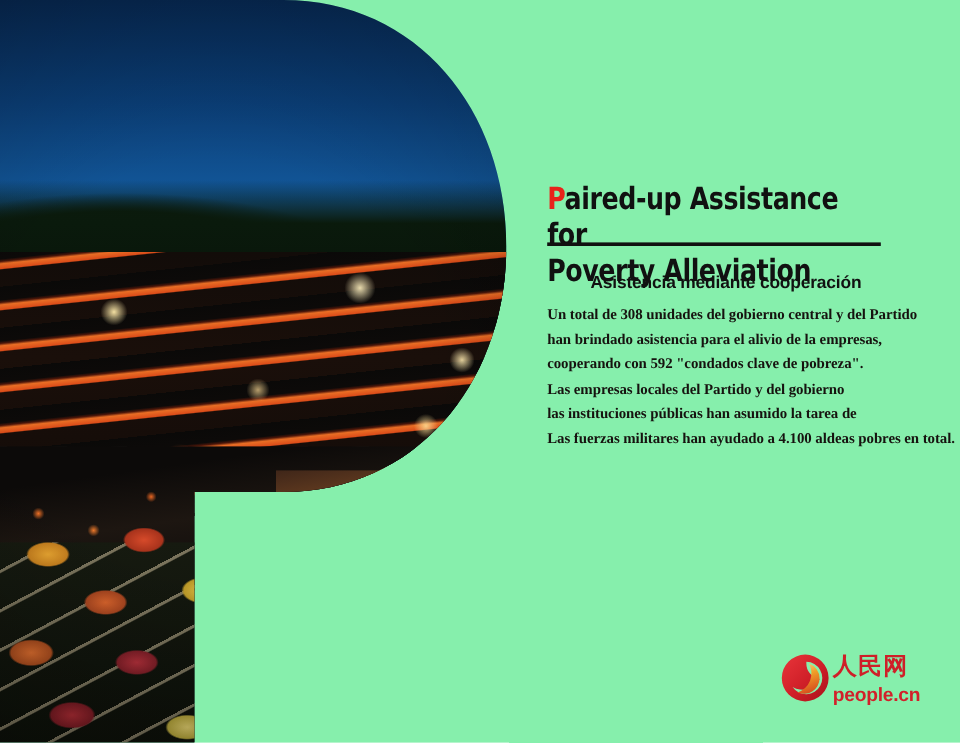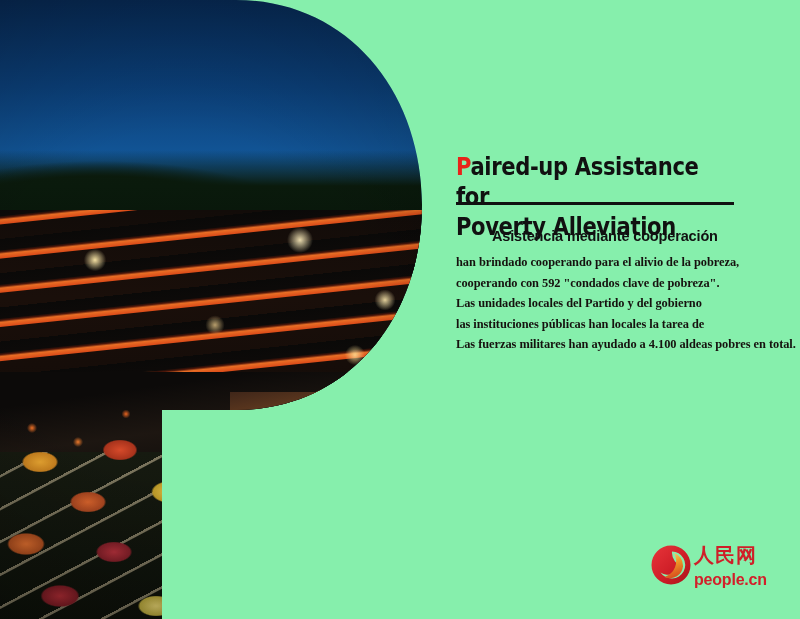--- a/index.html
+++ b/index.html
@@ -254,24 +254,25 @@
 
   <div class="content">
 
     <h1 class="headline"><span class="cap">P</span><span>aired-up Assistance for</span><br><span>Poverty Alleviation</span></h1>
 
     <div class="rule"></div>
 
     <h2 class="subtitle">Asistencia mediante cooperación</h2>
 
     <div class="body-copy">
-      <span class="line">han brindado cooperando para el alivio de la pobreza,</span>
+      <span class="line">Un total de 308 unidades del gobierno central y del Partido</span>
+      <span class="line">han brindado asistencia para el alivio de la empresas,</span>
       <span class="line">cooperando con 592 "condados clave de pobreza".</span>
-      <span class="line">Las unidades locales del Partido y del gobierno</span>
-      <span class="line">las instituciones públicas han locales la tarea de</span>
+      <span class="line">Las empresas locales del Partido y del gobierno</span>
+      <span class="line">las instituciones públicas han asumido la tarea de</span>
       <span class="line">Las fuerzas militares han ayudado a 4.100 aldeas pobres en total.</span>
     </div>
   </div>
 
   <div class="logo">
     <svg width="42" height="42" viewBox="0 0 42 42">
       <defs>
         <linearGradient id="gRed" x1="0" y1="0" x2="1" y2="1">
           <stop offset="0%" stop-color="#e8353a"></stop>
           <stop offset="55%" stop-color="#cf1f28"></stop>

